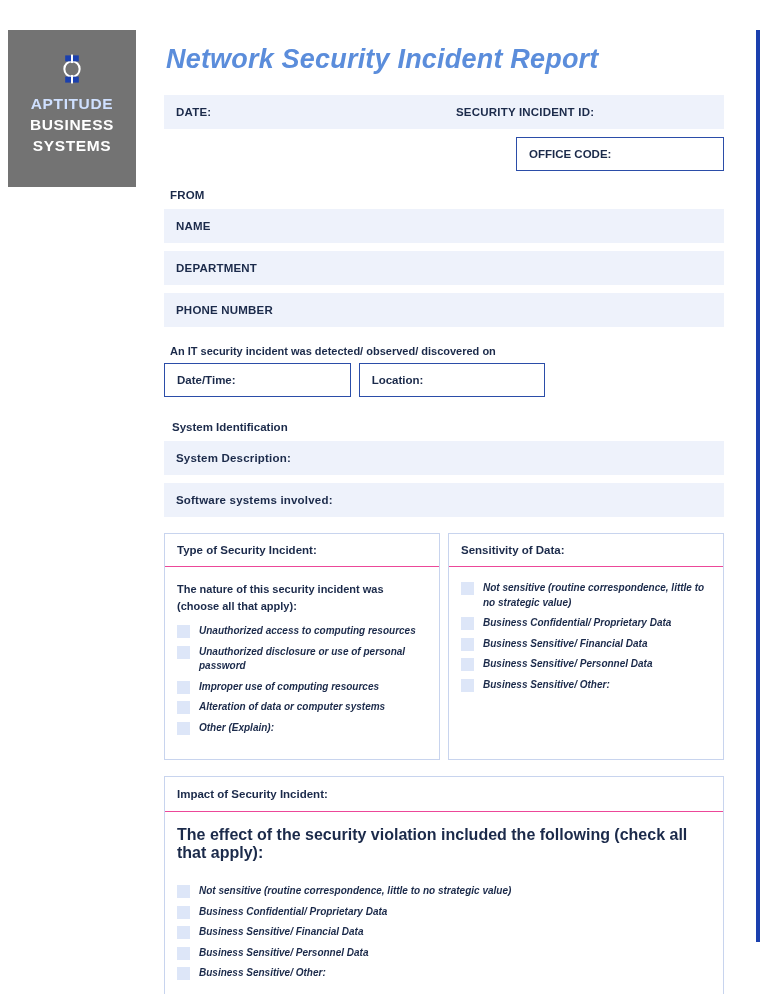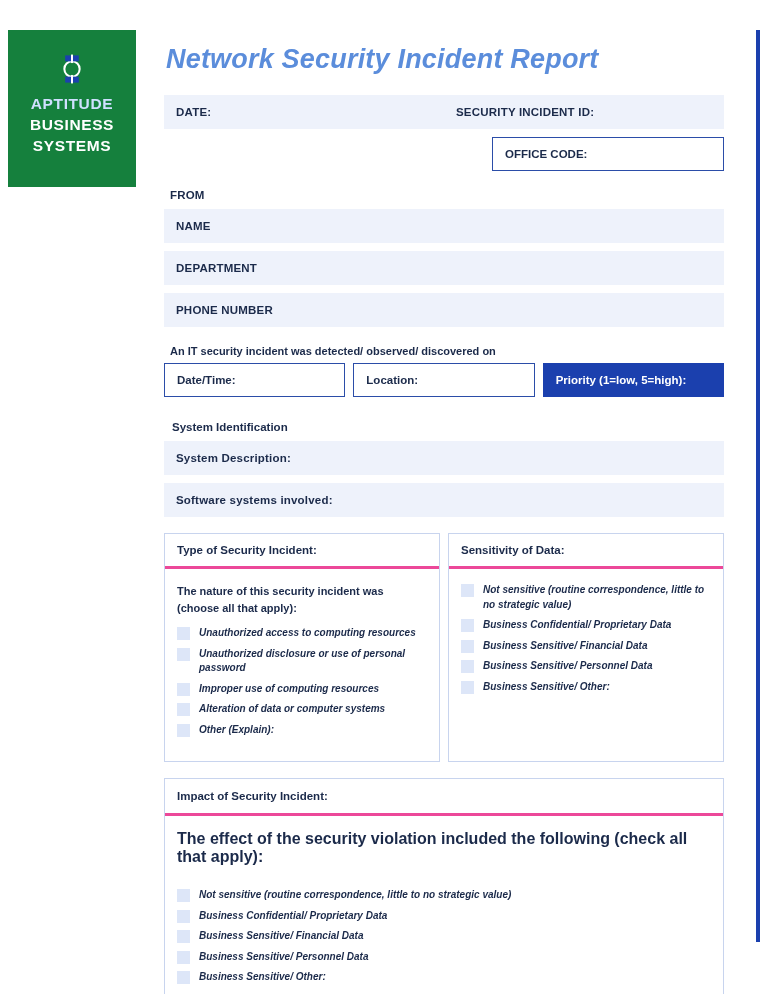--- a/index.html
+++ b/index.html
@@ -16,21 +16,21 @@
     overflow: hidden;
   }
 
   
   .brand {
     position: absolute;
     left: 8px;
     top: 30px;
     width: 128px;
     height: 157px;
-    background: #15803d;
+    background: #737373;
     color: #ffffff;
     text-align: center;
     display: flex;
     flex-direction: column;
     align-items: center;
     justify-content: flex-start;
     padding-top: 22px;
     box-sizing: border-box;
   }
   .brand-mark {
@@ -104,21 +104,21 @@
     background: #1b40ae;
     border-color: #1b40ae;
     color: #ffffff;
   }
 
   .office-row {
     display: flex;
     justify-content: flex-end;
     margin-bottom: 14px;
   }
-  .office-row .box { width: 232px; }
+  .office-row .box { width: 208px; }
 
   .plain-label {
     font-size: 11.5px;
     font-weight: bold;
     padding: 4px 2px 8px 6px;
     letter-spacing: 0.2px;
   }
 
   .note {
     font-size: 11px;
@@ -136,21 +136,21 @@
   }
 
   
   .panels { display: flex; gap: 8px; margin-top: 16px; }
   .panel {
     width: 50%;
     border: 1px solid #c8d4ee;
     box-sizing: border-box;
   }
   .panel-head {
-    border-bottom: 3px solid #ec4899;
+    border-bottom: 1px solid #ec4899;
     padding: 10px 12px;
     font-size: 11.5px;
     font-weight: bold;
   }
   .panel-body {
     padding: 14px 12px 18px 12px;
     min-height: 168px;
     box-sizing: border-box;
   }
   .panel-intro {
@@ -237,21 +237,20 @@
   </div>
   <div class="row">
     <div class="cell full">PHONE NUMBER</div>
   </div>
 
   <div class="note">An IT security incident was detected/ observed/ discovered on</div>
 
   <div class="triple">
     <div class="box">Date/Time:</div>
     <div class="box">Location:</div>
-    <div class="box accent">Priority (1=low, 5=high):</div>
   </div>
 
   <div class="subhead">System Identification</div>
 
   <div class="row">
     <div class="cell full">System Description:</div>
   </div>
   <div class="row">
     <div class="cell full">Software systems involved:</div>
   </div>

